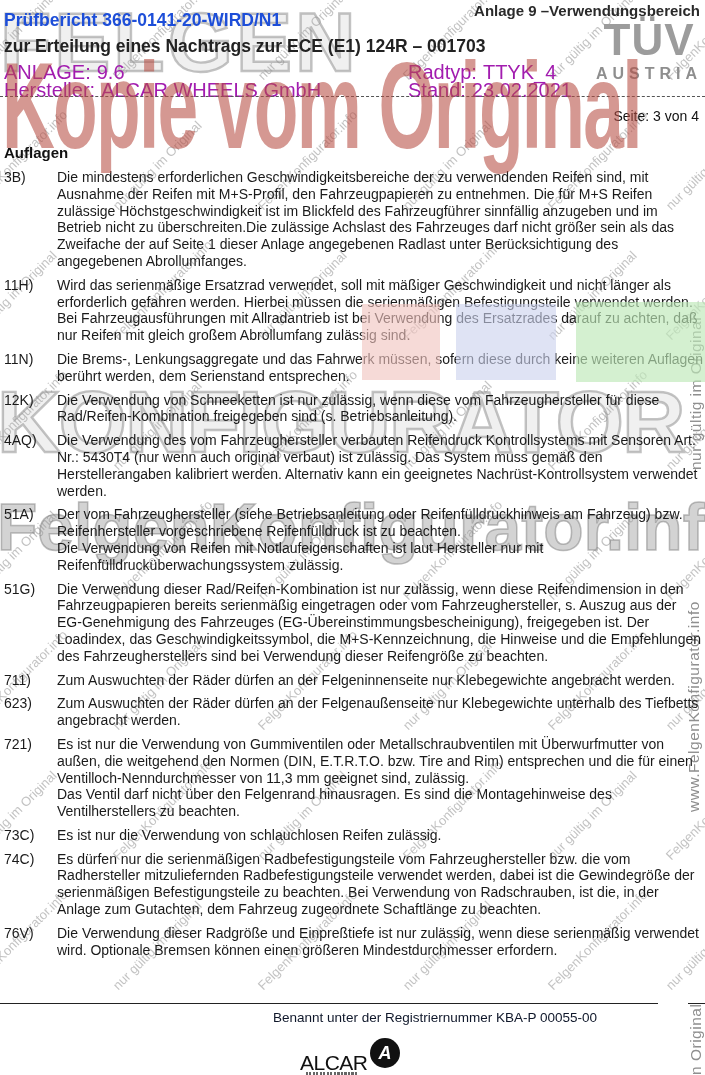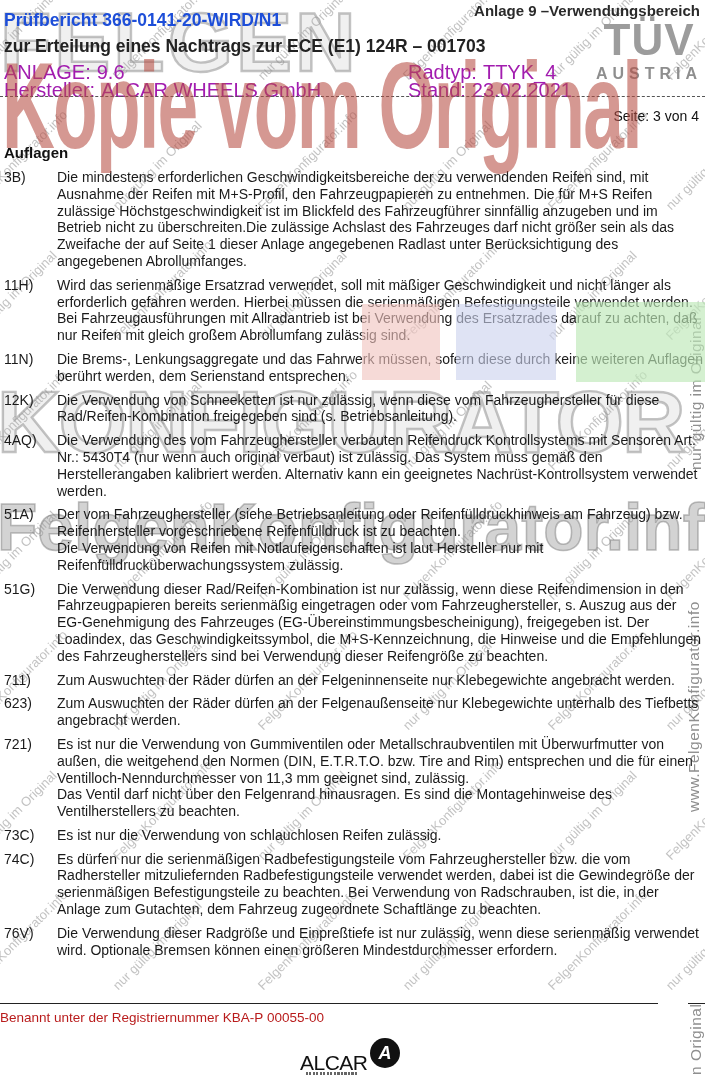--- a/index.html
+++ b/index.html
@@ -52,21 +52,21 @@
   .sq-blue{left:456px;top:304px;width:100px;height:76px;background:rgba(203,210,238,0.62);}
   .sq-green{left:576px;top:302px;width:129px;height:80px;background:rgba(190,232,184,0.66);}
   
   .stamp{position:absolute;z-index:6;left:2px;top:42px;font-size:122px;font-weight:bold;
          line-height:1.05;white-space:nowrap;letter-spacing:-3px;
          color:rgba(183,77,68,0.58);transform:scaleX(0.60);transform-origin:0 0;
          pointer-events:none;}
   
   .foot-rule{position:absolute;z-index:2;left:0;top:1003px;width:658px;border-top:1.6px solid #222;}
   .foot-rule2{position:absolute;z-index:2;left:688px;top:1003px;width:17px;border-top:1.6px solid #222;}
-  .foot-t{position:absolute;z-index:2;left:0;width:597px;text-align:left;font-size:13.5px;color:#b91c1c;}
+  .foot-t{position:absolute;z-index:2;left:0;width:597px;text-align:right;font-size:13.5px;color:#0f172a;}
   .foot-t1{top:1010px;}
   .foot-t2{top:1026px;}
   .alcar{position:absolute;z-index:2;left:300px;top:1038px;width:130px;height:37px;}
   .alcar-word{position:absolute;left:0;top:13px;font-size:21px;font-weight:400;
               letter-spacing:-.5px;color:#111;}
   .alcar-circle{position:absolute;left:70px;top:0;width:30px;height:30px;border-radius:50%;
                 background:#111;display:flex;align-items:center;justify-content:center;}
   .alcar-a{color:#fff;font-size:18px;font-weight:bold;font-style:italic;line-height:1;}
   .alcar-tagline{position:absolute;left:6px;top:34px;width:52px;height:3px;
                  background:repeating-linear-gradient(90deg,#666 0 2px,transparent 2px 3.5px);}

